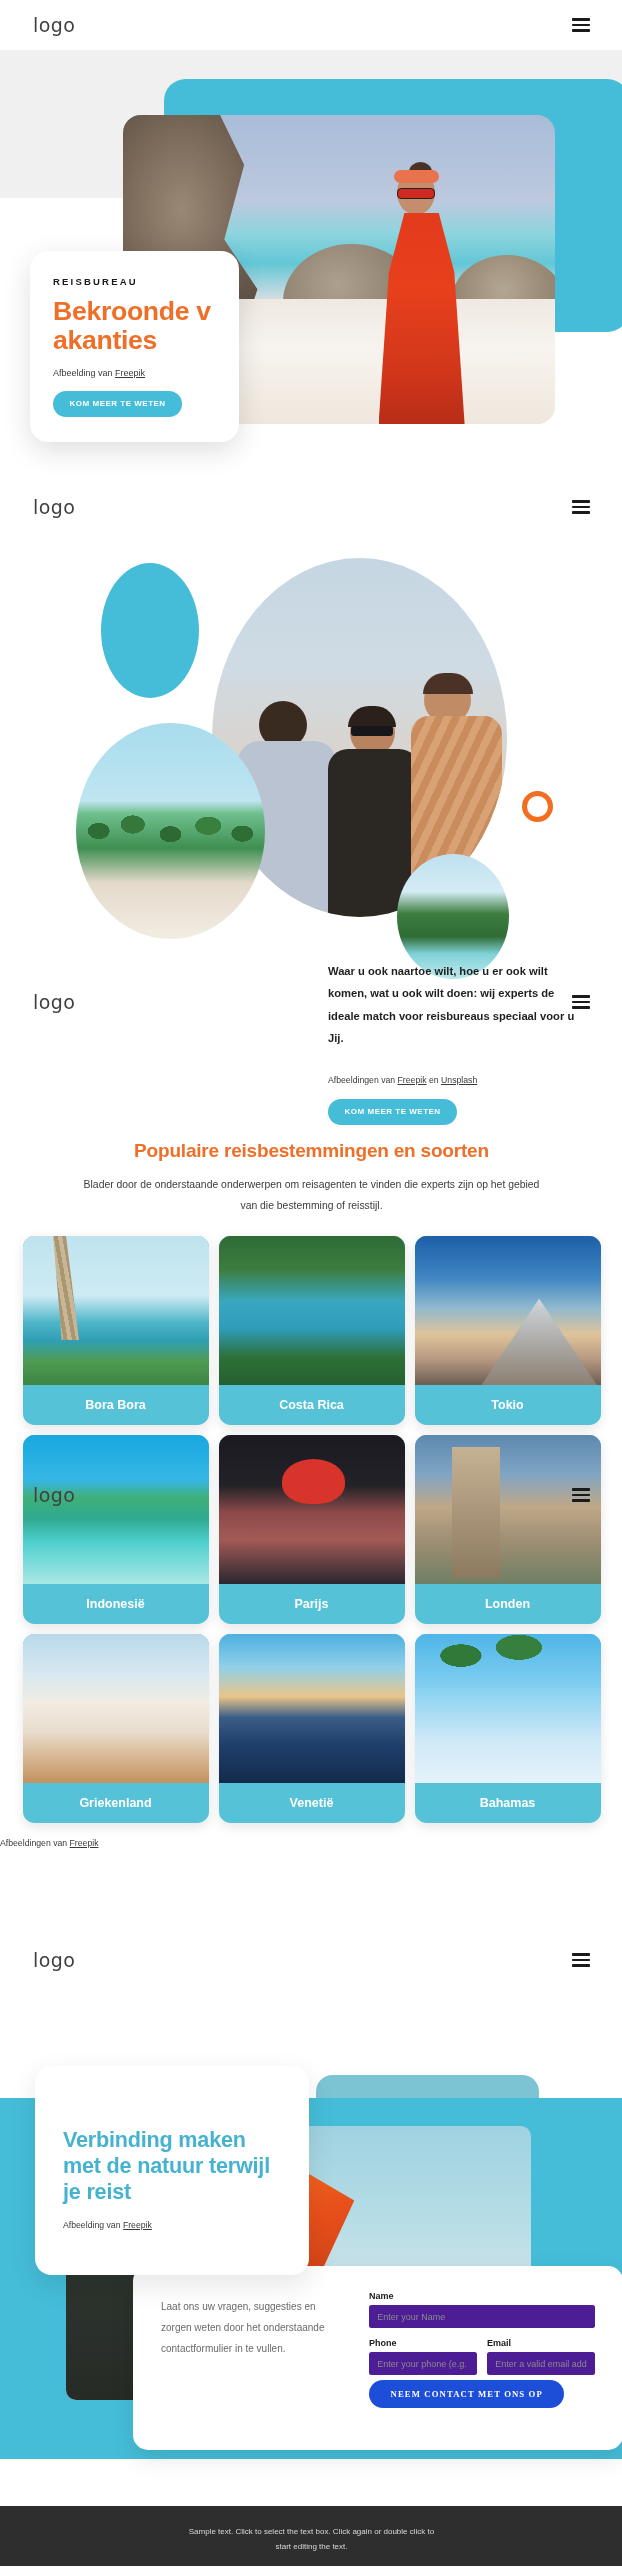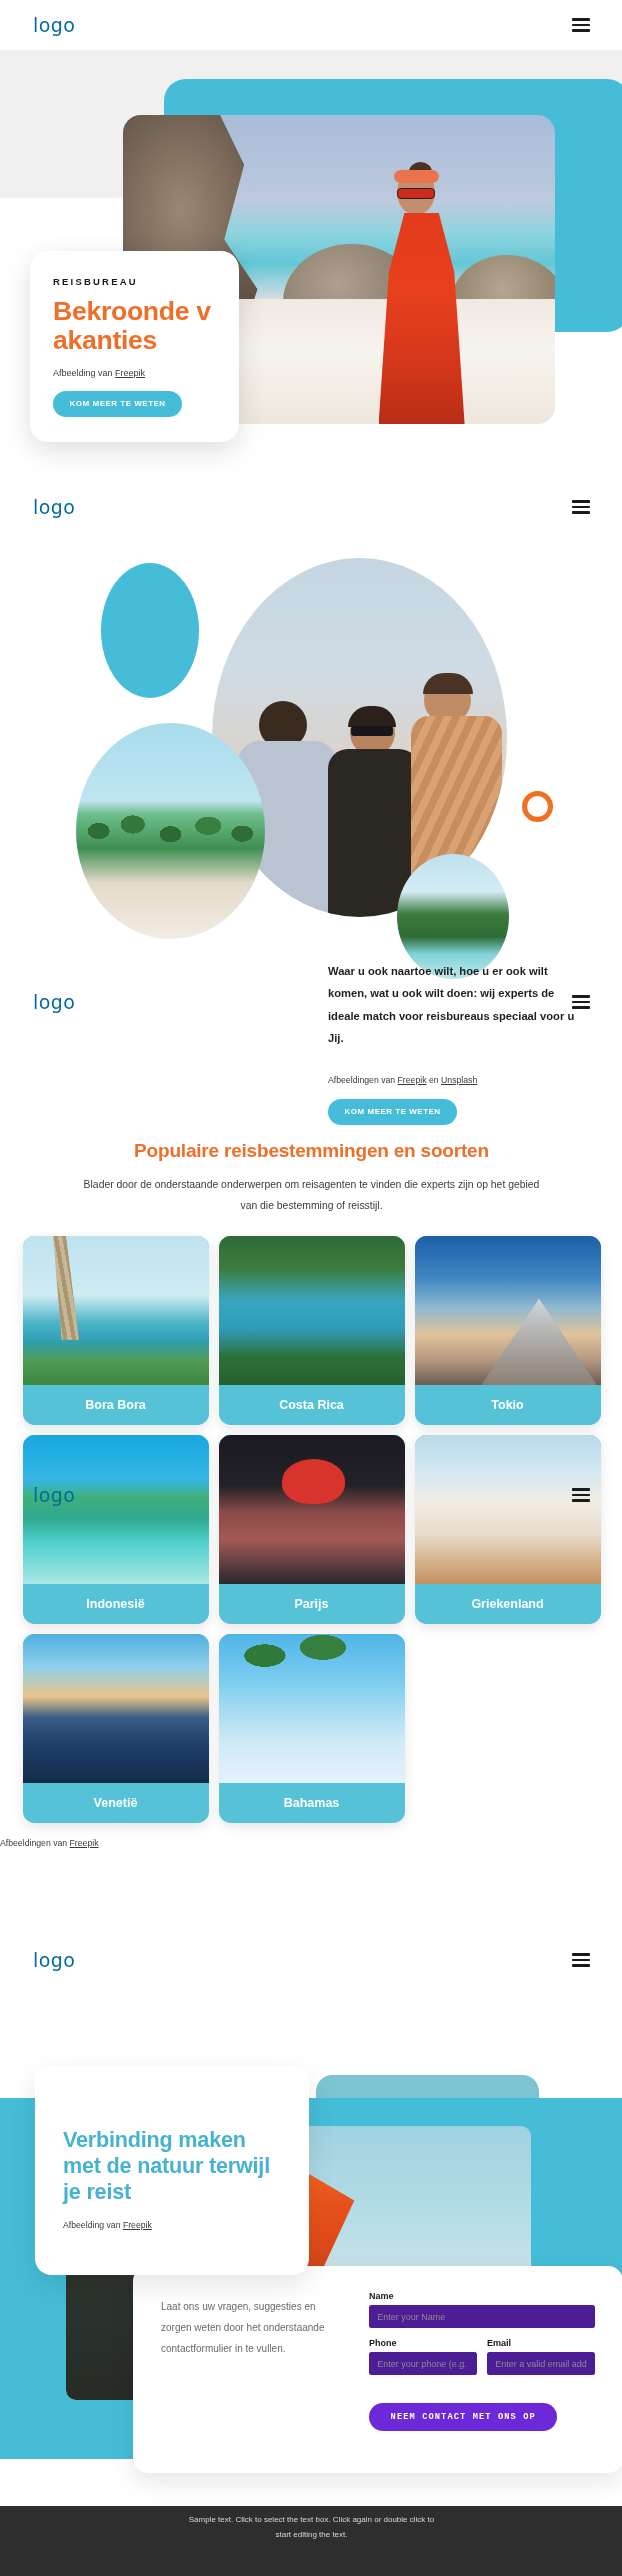--- a/index.html
+++ b/index.html
@@ -14,21 +14,21 @@
 
   
   .site-header {
     position: absolute; left: 0; width: 623px; height: 50px;
     display: flex; align-items: center; justify-content: space-between;
     padding: 0 33px; z-index: 40;
   }
   .site-header.solid { background: #ffffff; }
   .logo {
     font-family: "DejaVu Sans", sans-serif;
-    font-size: 19px; color: #0369a1; letter-spacing: 0.4px; font-weight: 400;
+    font-size: 19px; color: #404040; letter-spacing: 0.4px; font-weight: 400;
   }
   .burger { width: 18px; height: 13.3px; display:flex; flex-direction:column; justify-content:space-between; cursor:pointer; }
   .burger i { display:block; height:2.2px; background:#1a1a1a; border-radius:0.8px; }
 
   
   .hero-wrap { position:absolute; left:0; top:0; width:623px; height:482px; }
   .hero-grey { position:absolute; left:0; top:50px; width:623px; height:148px; background:#f0f0f0; }
   .hero-blue {
     position:absolute; left:164px; top:79px; width:465px; height:253px;
     background:#45bdd8; border-radius:21.6px;
@@ -227,29 +227,29 @@
   .fld-label { font-size:9px; font-weight:700; color:#1a1a1a; margin-bottom:4.2px; }
   .fld {
     width:100%; background:#4c1d95; border:none; border-radius:2.5px;
     height:23px; padding:0 8.3px; font-size:9px; color:#8b8b8b;
     font-family:"Liberation Sans", sans-serif;
   }
   .fld::placeholder { color:#8b8b8b; }
   .row2 { display:flex; gap:10px; margin-top:10px; }
   .row2 > div { flex:1; min-width:0; }
   .btn-orange {
-    margin-top:28px; background:#6d28d9; color:#fff; border:none; border-radius:33px;
+    margin-top:5px; background:#1d4ed8; color:#fff; border:none; border-radius:33px;
     padding:9px 21.6px; font-size:8.7px; font-weight:700; letter-spacing:1.1px; cursor:pointer;
-    font-family:Liberation Mono, monospace;
+    font-family:Liberation Serif, serif;
   }
 
   
   .footer {
-    position:absolute; left:0; top:2506px; width:623px; height:70px;
-    background:#2e2e2e; display:flex; align-items:flex-start; justify-content:center; padding-top:6px;text-decoration:underline;
+    position:absolute; left:0; top:2506px; width:623px; height:60px;
+    background:#2e2e2e; display:flex; align-items:flex-start; justify-content:center; padding-top:18px;text-decoration:underline;
   }
   .footer p { text-align:center; font-size:8px; line-height:1.9; color:#d8d8d8; max-width:257px; }
 </style>
 </head>
 <body>
 
 <div class="page">
 
   <div class="hero-wrap">
     <div class="hero-grey"></div>
@@ -354,20 +354,24 @@
         </div>
       <div class="dcard">
           <div class="ph ph-indo"></div>
           <div class="lbl">Indonesië</div>
         </div>
       <div class="dcard">
           <div class="ph ph-parijs"></div>
           <div class="lbl">Parijs</div>
         </div>
       <div class="dcard">
+          <div class="ph ph-londen"></div>
+          <div class="lbl">Londen</div>
+        </div>
+      <div class="dcard">
           <div class="ph ph-griek"></div>
           <div class="lbl">Griekenland</div>
         </div>
       <div class="dcard">
           <div class="ph ph-venet"></div>
           <div class="lbl">Venetië</div>
         </div>
       <div class="dcard">
           <div class="ph ph-baham"></div>
           <div class="lbl">Bahamas</div>

